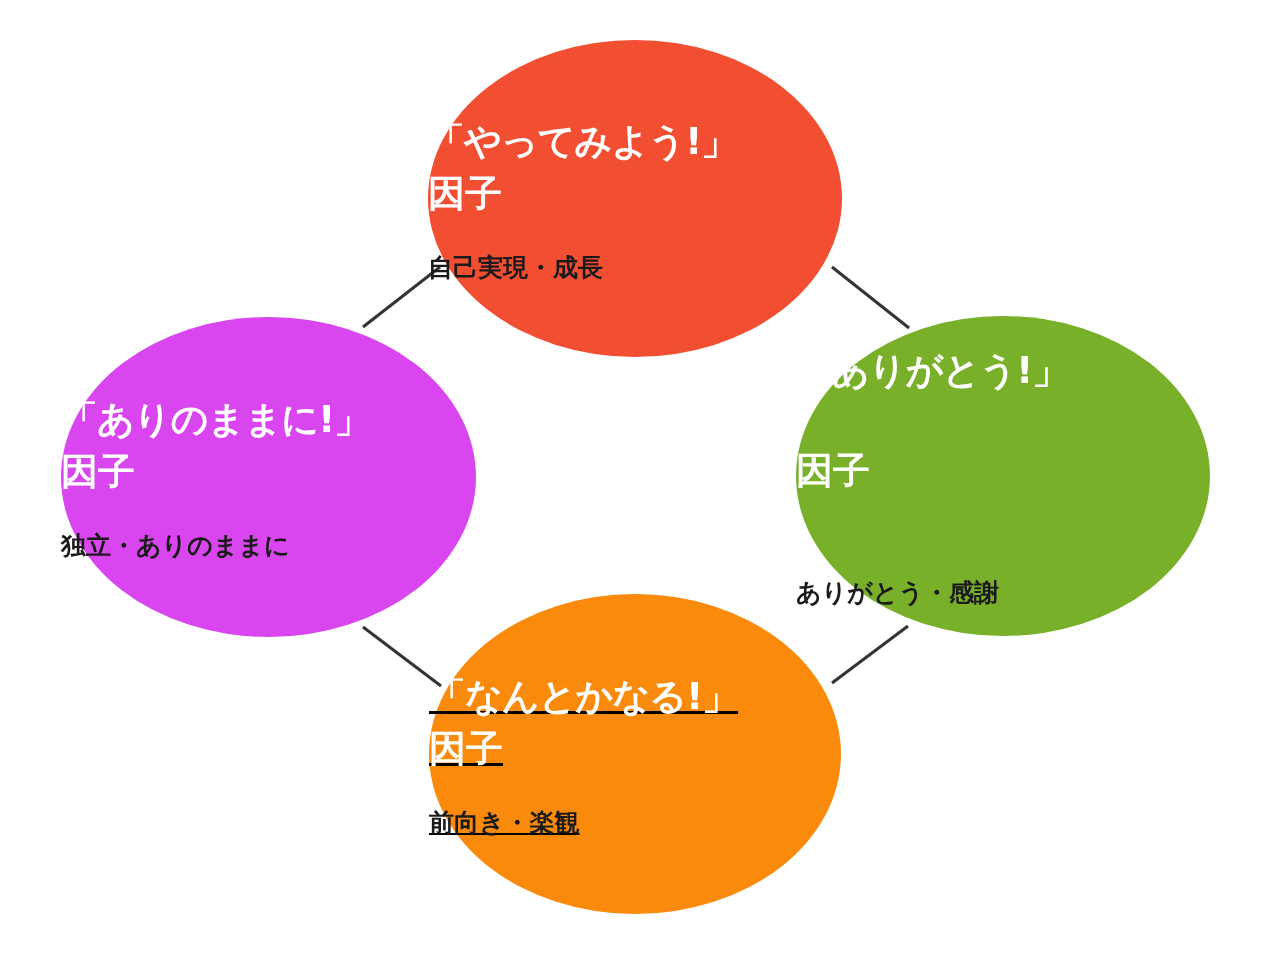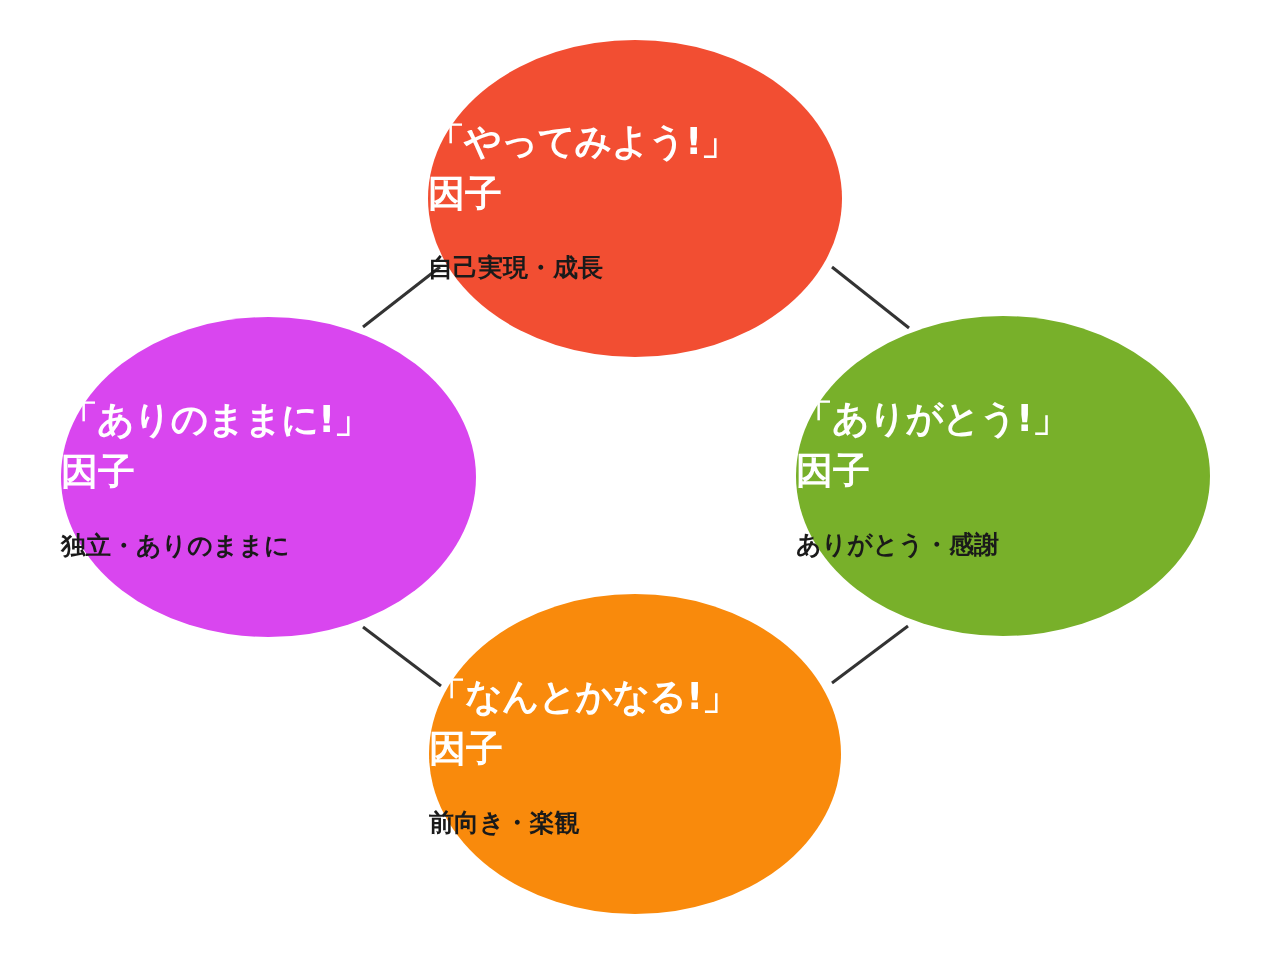--- a/index.html
+++ b/index.html
@@ -49,22 +49,22 @@
     .factor .desc {
       color: #1a1a1a;
       font-weight: bold;
       font-size: 25px;
       line-height: 32px;
       margin-top: 36px;
       white-space: nowrap;
     }
     #factor-top    { left: 428px; top: 40px;  width: 414px; height: 317px; }
     #factor-left   { left: 61px;  top: 317px; width: 415px; height: 320px; }
-    #factor-right  { left: 796px; top: 316px; width: 414px; height: 320px; }
-    #factor-bottom { left: 429px; top: 594px; width: 412px; height: 320px; }
+    #factor-right  { left: 796px; top: 316px; width: 414px; height: 320px; gap: 48px; }
+    #factor-bottom { left: 429px; top: 594px; width: 412px; height: 320px; text-decoration: underline; }
 
     #factor-top .title, #factor-bottom .title, #factor-left .title, #factor-right .title { margin-top: 6px; }
   </style>
 </head>
 <body>
 
 <svg class="connectors" viewBox="0 0 1279 957" xmlns="http://www.w3.org/2000/svg">
   <line x1="363" y1="327" x2="440" y2="267" stroke="#333333" stroke-width="3"></line>
   <line x1="832" y1="267" x2="909" y2="328" stroke="#333333" stroke-width="3"></line>
   <line x1="363" y1="627" x2="441" y2="686" stroke="#333333" stroke-width="3"></line>

